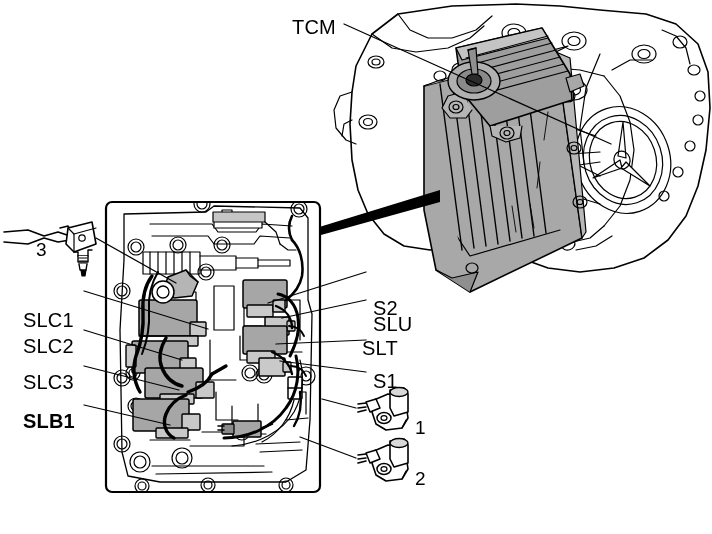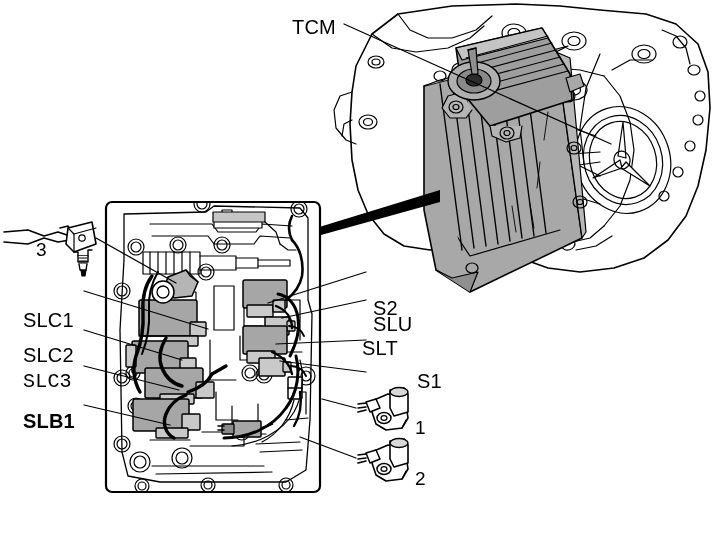--- a/index.html
+++ b/index.html
@@ -453,26 +453,26 @@
         <path d="M356 408 L322 399"></path>
         <path d="M356 458 L300 437"></path>
       </g>
 
     </g>
   </svg>
 
   <div class="lbl" style="left:292px; top:17px;">TCM</div>
 
   <div class="lbl" style="left:23px; top:310px;">SLC1</div>
-  <div class="lbl" style="left:23px; top:336px;margin-top:9px;">SLC2</div>
-  <div class="lbl" style="left:23px; top:372px;font-family:Liberation Mono, monospace;">SLC3</div>
+  <div class="lbl" style="left:23px; top:336px;">SLC2</div>
+  <div class="lbl" style="left:23px; top:372px;">SLC3</div>
   <div class="lbl" style="left:23px; top:411px;font-weight:bold;">SLB1</div>
 
   <div class="lbl" style="left:373px; top:270px;margin-top:44px;">SLU</div>
   <div class="lbl" style="left:373px; top:298px;text-align:right;">S2</div>
   <div class="lbl" style="left:362px; top:338px;">SLT</div>
-  <div class="lbl" style="left:373px; top:371px;margin-left:44px;">S1</div>
+  <div class="lbl" style="left:373px; top:371px;">S1</div>
 
   <div class="lbl lbl-num" style="left:36px; top:240px;">3</div>
   <div class="lbl lbl-num" style="left:415px; top:418px;">1</div>
   <div class="lbl lbl-num" style="left:415px; top:469px;">2</div>
 
 </div>
 
 </body></html>

